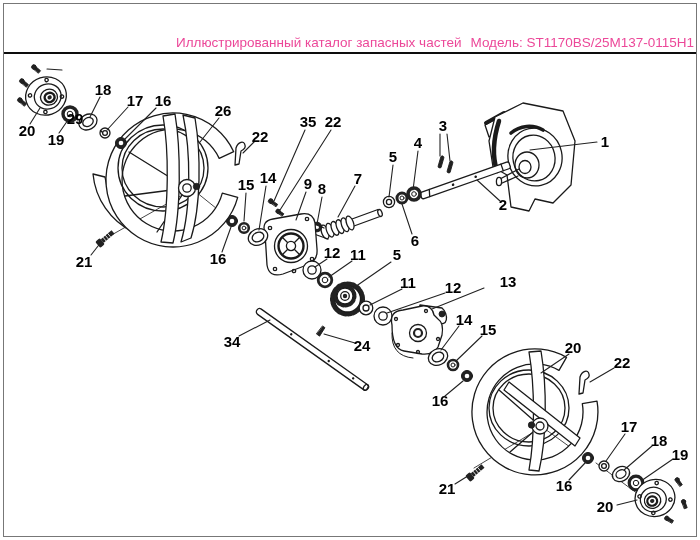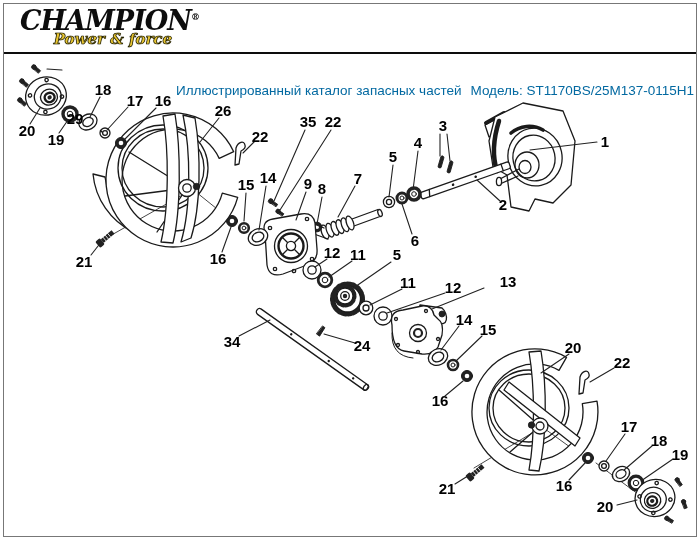--- a/index.html
+++ b/index.html
@@ -6,36 +6,32 @@
   .page{position:relative;width:700px;height:540px;background:#fff;overflow:hidden;
         font-family:"Liberation Sans",sans-serif;color:#111;}
   .frame{position:absolute;left:3px;top:3px;right:3px;bottom:3px;border:1px solid #777;pointer-events:none;}
   .logo{position:absolute;left:20px;top:7px;width:152px;}
   .brand{font-family:"DejaVu Serif",serif;font-style:italic;font-weight:bold;font-size:27px;
          color:#0d0d0d;letter-spacing:-1px;line-height:1;white-space:nowrap;}
   .brand .reg{font-size:9px;vertical-align:super;letter-spacing:0;}
   .tagline{font-family:"DejaVu Serif",serif;font-style:italic;font-weight:bold;font-size:15px;
            text-align:right;margin-top:-2px;color:#e8c531;-webkit-text-stroke:0.7px #1a1a00;
            text-shadow:0 0 1px #332a00;line-height:1;}
-  .title-line{position:absolute;left:176px;top:35px;font-size:13.5px;color:#0369a1;white-space:nowrap;margin-top:48px;}
+  .title-line{position:absolute;left:176px;top:35px;font-size:13.5px;color:#ec4899;white-space:nowrap;}
   .title-line .model{margin-left:9px;}
   .rule{position:absolute;left:4px;right:4px;top:52px;height:2px;background:#0d0d0d;}
   .diagram{position:absolute;left:0;top:55px;width:700px;height:485px;}
   .diagram svg{position:absolute;left:0;top:0;}
   #labels{position:absolute;left:0;top:0;width:700px;height:485px;pointer-events:none;}
   .callout{position:absolute;transform:translate(-50%,-55%);font-weight:bold;font-size:15px;color:#000;line-height:1;}
 </style>
 </head>
 <body>
 
 <div class="page">
-  <div class="logo">
-    <div class="brand"><span>CHAMPION</span><span class="reg">®</span></div>
-    <div class="tagline">Power &amp; force</div>
-  </div>
   <div class="title-line">
     <span>Иллюстрированный каталог запасных частей</span><span class="model">Модель: ST1170BS/25M137-0115H1</span>
   </div>
   <div class="rule"></div>
 
   <div class="diagram">
     <svg width="700" height="485" viewBox="0 0 700 485" fill="none" stroke="#1a1a1a" stroke-width="1.3" stroke-linecap="round" stroke-linejoin="round">
 
       <g stroke="#333" stroke-width="0.9">
         <line x1="108" y1="182" x2="186" y2="138"></line>

